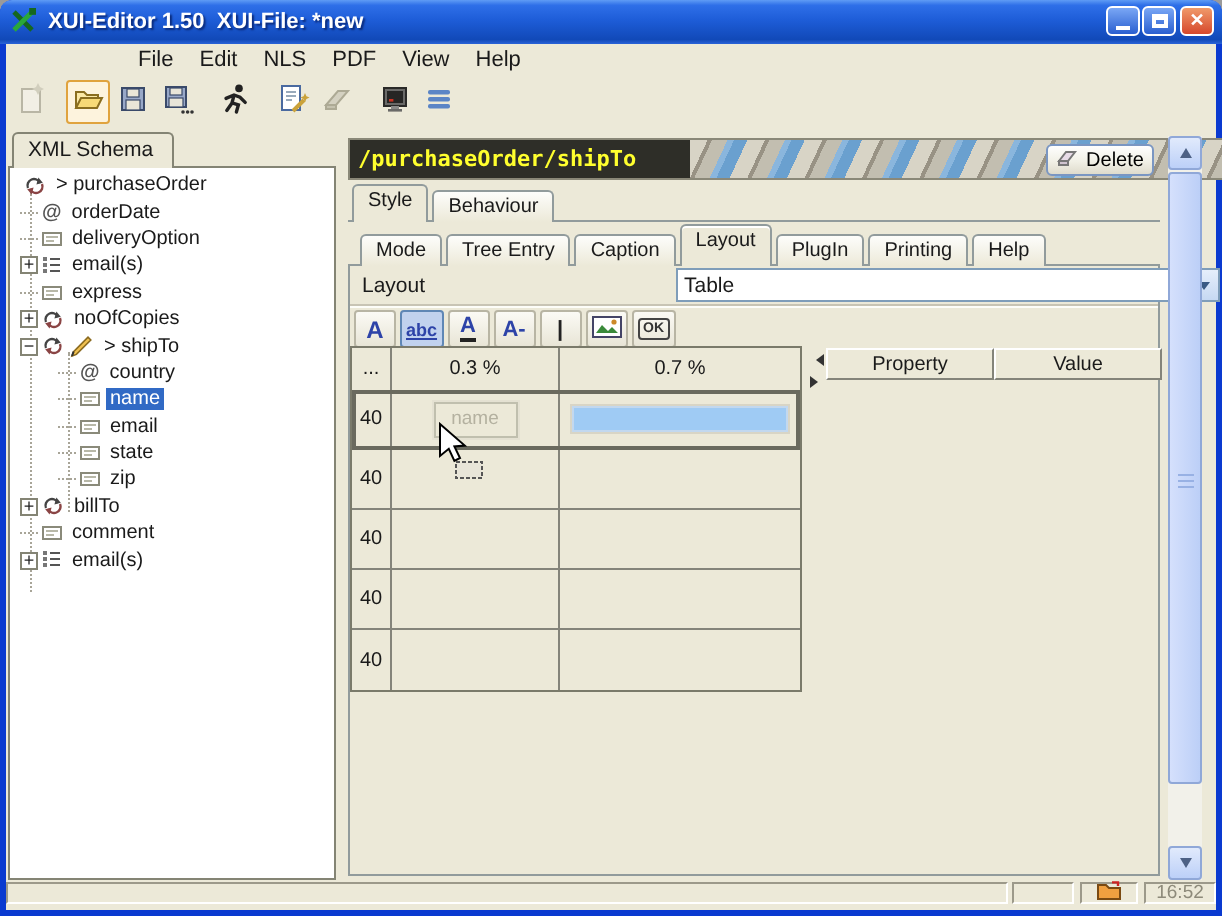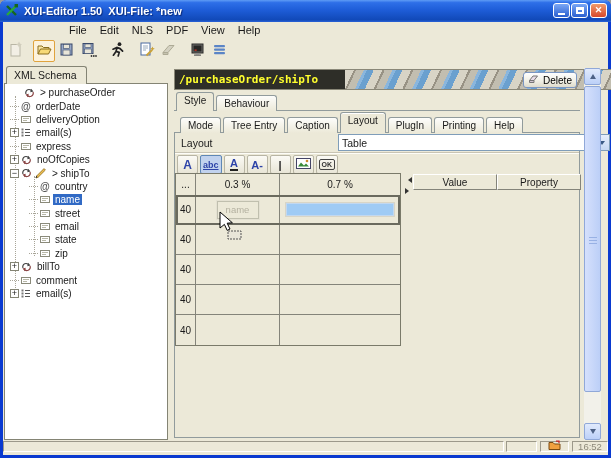--- a/index.html
+++ b/index.html
@@ -32,21 +32,21 @@
   .tb-btn.hl{border:1px solid #e0a33e;background:#fdf3dd;}
   .tb-btn.disabled{opacity:.75;}
   
   .schema-tab{position:absolute;left:6px;top:66px;height:18px;padding:2px 9px 0 7px;
     border:1px solid #848474;border-bottom:none;border-radius:3px 3px 0 0;background:var(--xp_beige,#ece9d8);
     font-size:10.5px;z-index:2;}
   .tree-box{position:absolute;left:4px;top:83px;width:164px;height:357px;background:#fff;
     border:1px solid #848474;overflow:hidden;padding-top:2px;}
   .vline{position:absolute;width:0;border-left:1px dotted #a8a598;}
   .tree-row{display:flex;align-items:center;height:13.4px;font-size:10px;white-space:nowrap;position:relative;z-index:1;}
-  .tree-row.d0{padding-left:19px;}
+  .tree-row.d0{padding-left:7px;}
   .tree-row.d1{padding-left:5px;}
   .tree-row.d2{padding-left:24px;}
   .expander{display:inline-flex;align-items:center;justify-content:center;width:9px;height:9px;
     border:1px solid #848474;background:#fff;font-size:9px;line-height:7px;margin-right:2px;flex:none;}
   .stub{width:9px;border-top:1px dotted #a8a598;margin-right:2px;flex:none;}
   .ticon{display:inline-flex;align-items:center;margin-right:3px;flex:none;color:#555;font-size:10px;font-weight:bold;}
   .tlabel{padding:0 2px;}
   .tlabel.sel{background:var(--selection_blue,#316ac5);color:#fff;}
   
   .banner{position:absolute;left:174px;top:69px;width:450px;height:21px;
@@ -335,31 +335,20 @@
       <div class="tree-row d2">
         <span class="stub"></span>
         <span class="ticon">
           <svg width="10" height="9" viewBox="0 0 10 9">
             <rect x="0.5" y="1.5" width="9" height="6" fill="#fff" stroke="#8a8a7a"></rect>
             <line x1="2" y1="3.5" x2="8" y2="3.5" stroke="#b8b8a8"></line>
             <line x1="2" y1="5.5" x2="6" y2="5.5" stroke="#b8b8a8"></line>
           </svg>
         </span>
         <span class="tlabel sel">name</span>
-      </div>
-      <div class="tree-row d2">
-        <span class="stub"></span>
-        <span class="ticon">
-          <svg width="10" height="9" viewBox="0 0 10 9">
-            <rect x="0.5" y="1.5" width="9" height="6" fill="#fff" stroke="#8a8a7a"></rect>
-            <line x1="2" y1="3.5" x2="8" y2="3.5" stroke="#b8b8a8"></line>
-            <line x1="2" y1="5.5" x2="6" y2="5.5" stroke="#b8b8a8"></line>
-          </svg>
-        </span>
-        <span class="tlabel">street</span>
       </div>
       <div class="tree-row d2">
         <span class="stub"></span>
         <span class="ticon">
           <svg width="10" height="9" viewBox="0 0 10 9">
             <rect x="0.5" y="1.5" width="9" height="6" fill="#fff" stroke="#8a8a7a"></rect>
             <line x1="2" y1="3.5" x2="8" y2="3.5" stroke="#b8b8a8"></line>
             <line x1="2" y1="5.5" x2="6" y2="5.5" stroke="#b8b8a8"></line>
           </svg>
         </span>
@@ -544,22 +533,22 @@
   </div>
 
   <div class="spl-btn" style="left:404px;top:175px">
       <span class="tri-left"></span>
     </div>
   <div class="spl-btn" style="left:404px;top:186px">
       <span class="tri-right"></span>
     </div>
 
   <div class="prop-head">
+      <div class="prop-col">Property</div>
       <div class="prop-col">Value</div>
-      <div class="prop-col">Property</div>
     </div>
 
   <div class="vscroll">
     <div class="sb-btn sb-up">
         <span class="tri-up-s"></span>
       </div>
     <div class="sb-thumb">
         <span class="sb-grip"></span>
       </div>
     <div class="sb-btn sb-down">

